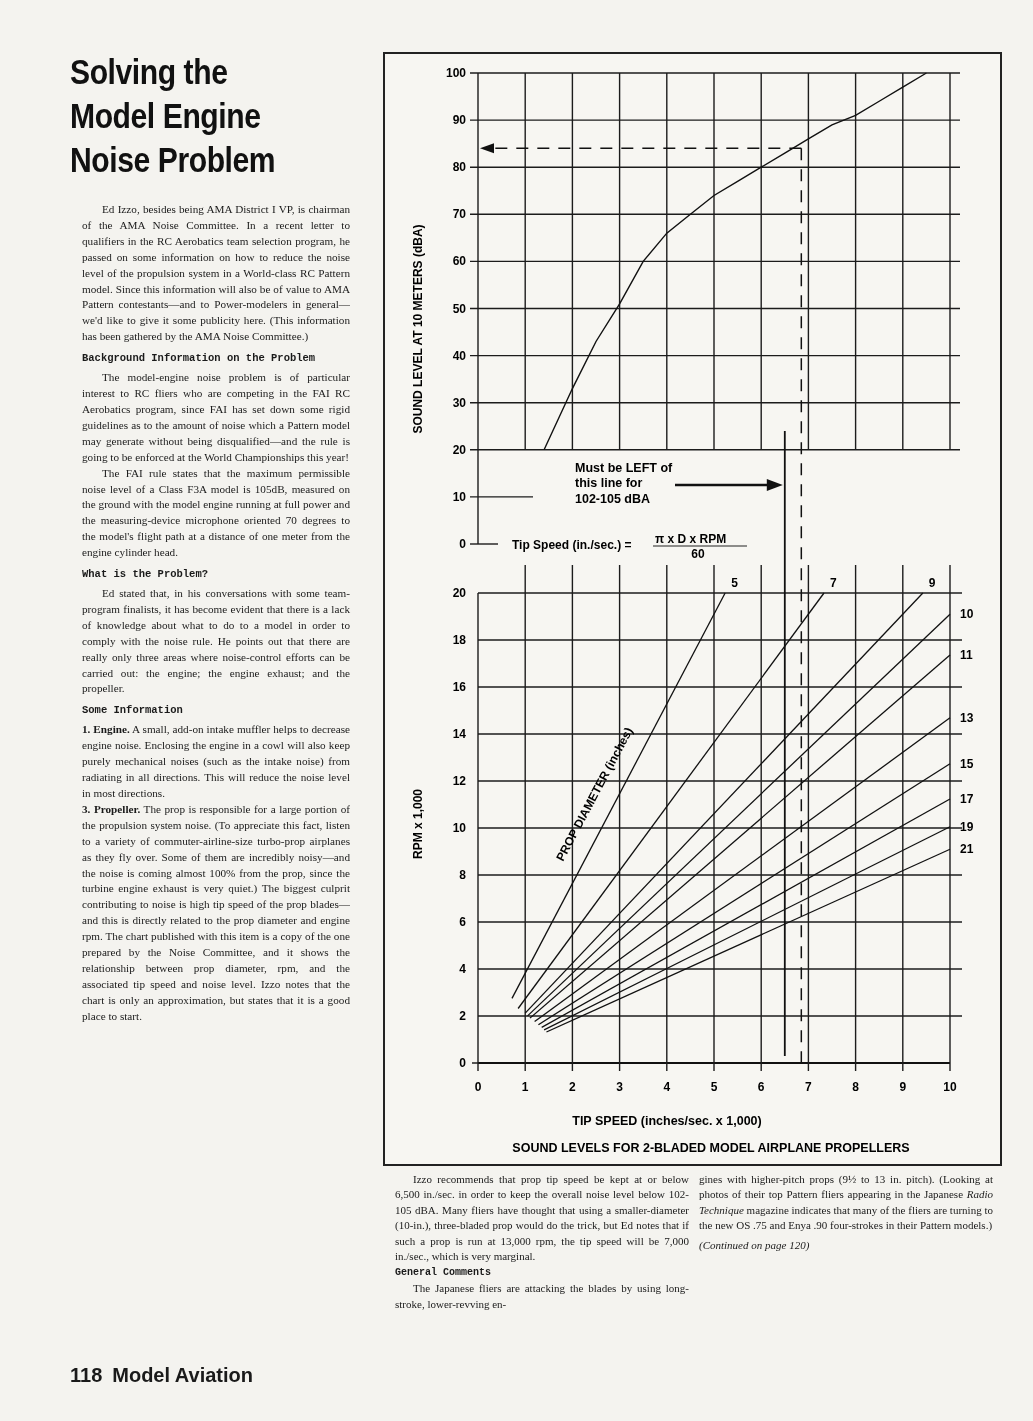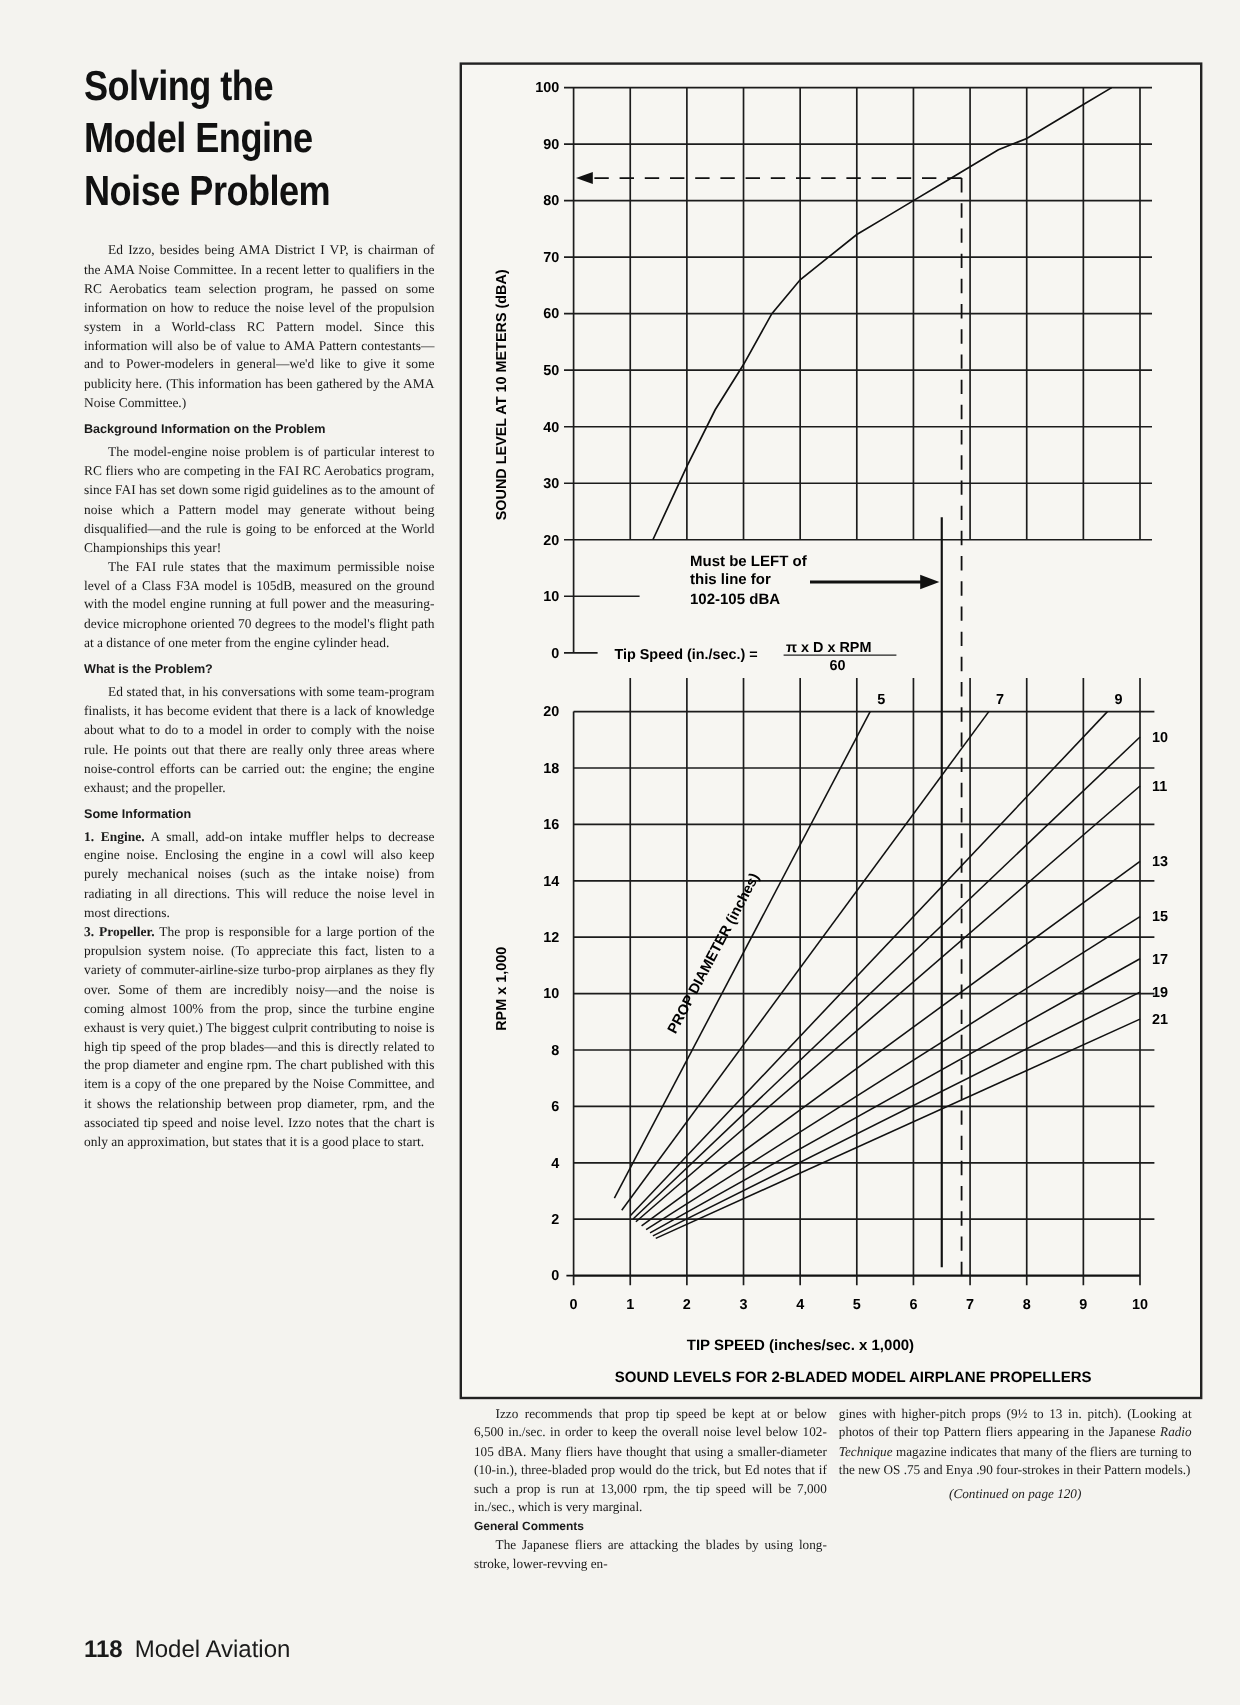--- a/index.html
+++ b/index.html
@@ -1,31 +1,31 @@
 <!DOCTYPE html>
 <html><head>
 <meta charset="utf-8">
 <style>
   html, body { margin:0; padding:0; }
   body { width:1033px; height:1421px; background:#f4f3ef; position:relative; overflow:hidden; font-family:"Liberation Serif", serif; color:#1a1a1a; }
   .leftcol { position:absolute; left:70px; top:50px; width:292px; }
   .headline { font-family:"Liberation Sans", sans-serif; font-weight:bold; font-size:35px; line-height:44px; transform:scaleX(0.86); transform-origin:left top; letter-spacing:-0.5px; margin:0 0 20px 0; color:#111; }
-  .body-text { font-size:11.2px; line-height:15.9px; text-align:justify; margin:0; }
+  .body-text { font-size:11.2px; line-height:15.9px; text-align:justify; margin:12px; }
   .body-text p { margin:0; text-indent:20px; }
   .body-text p.noindent { text-indent:0; }
-  .subhead { font-family:Liberation Sans, sans-serif; font-weight:bold; font-size:10.5px; line-height:15px; margin:6px 0 4px 0; }
-  .folio { position:absolute; left:70px; top:1364px; font-family:"Liberation Sans", sans-serif; font-size:20px; }
+  .subhead { font-family:Liberation Mono, monospace; font-weight:bold; font-size:10.5px; line-height:15px; margin:6px 0 4px 0; }
+  .folio { position:absolute; left:70px; top:1364px; font-family:"Liberation Sans", sans-serif; font-size:20px;font-weight:bold; }
   .folio b { margin-right:10px; }
   .chart-box { position:absolute; left:383px; top:52px; width:615px; height:1110px; border:2px solid #222; border-top-width:2px; background:#f7f6f2; }
   .chart-box svg { position:absolute; left:0; top:0; }
   .bottomcols { position:absolute; left:383px; top:1172px; width:600px; }
   .bcol { position:absolute; top:0; width:294px; font-size:11px; line-height:15.4px; text-align:justify; }
   .bcol p { margin:0; text-indent:18px; }
   .bcol .subhead { font-size:10px; margin:1px 0 1px 0; text-indent:0; }
-  .contd { text-align:center; font-style:italic; margin-top:4px !important; text-indent:0 !important;font-family:Liberation Serif, serif; }
+  .contd { text-align:left; font-style:italic; margin-top:4px !important; text-indent:0 !important;font-family:Liberation Serif, serif; }
   svg text { font-family:"Liberation Sans", sans-serif; }
 </style>
 </head>
 <body>
 
 <div class="leftcol">
   <h1 class="headline">
     <span>Solving the</span><br>
     <span>Model Engine</span><br>
     <span>Noise Problem</span>

